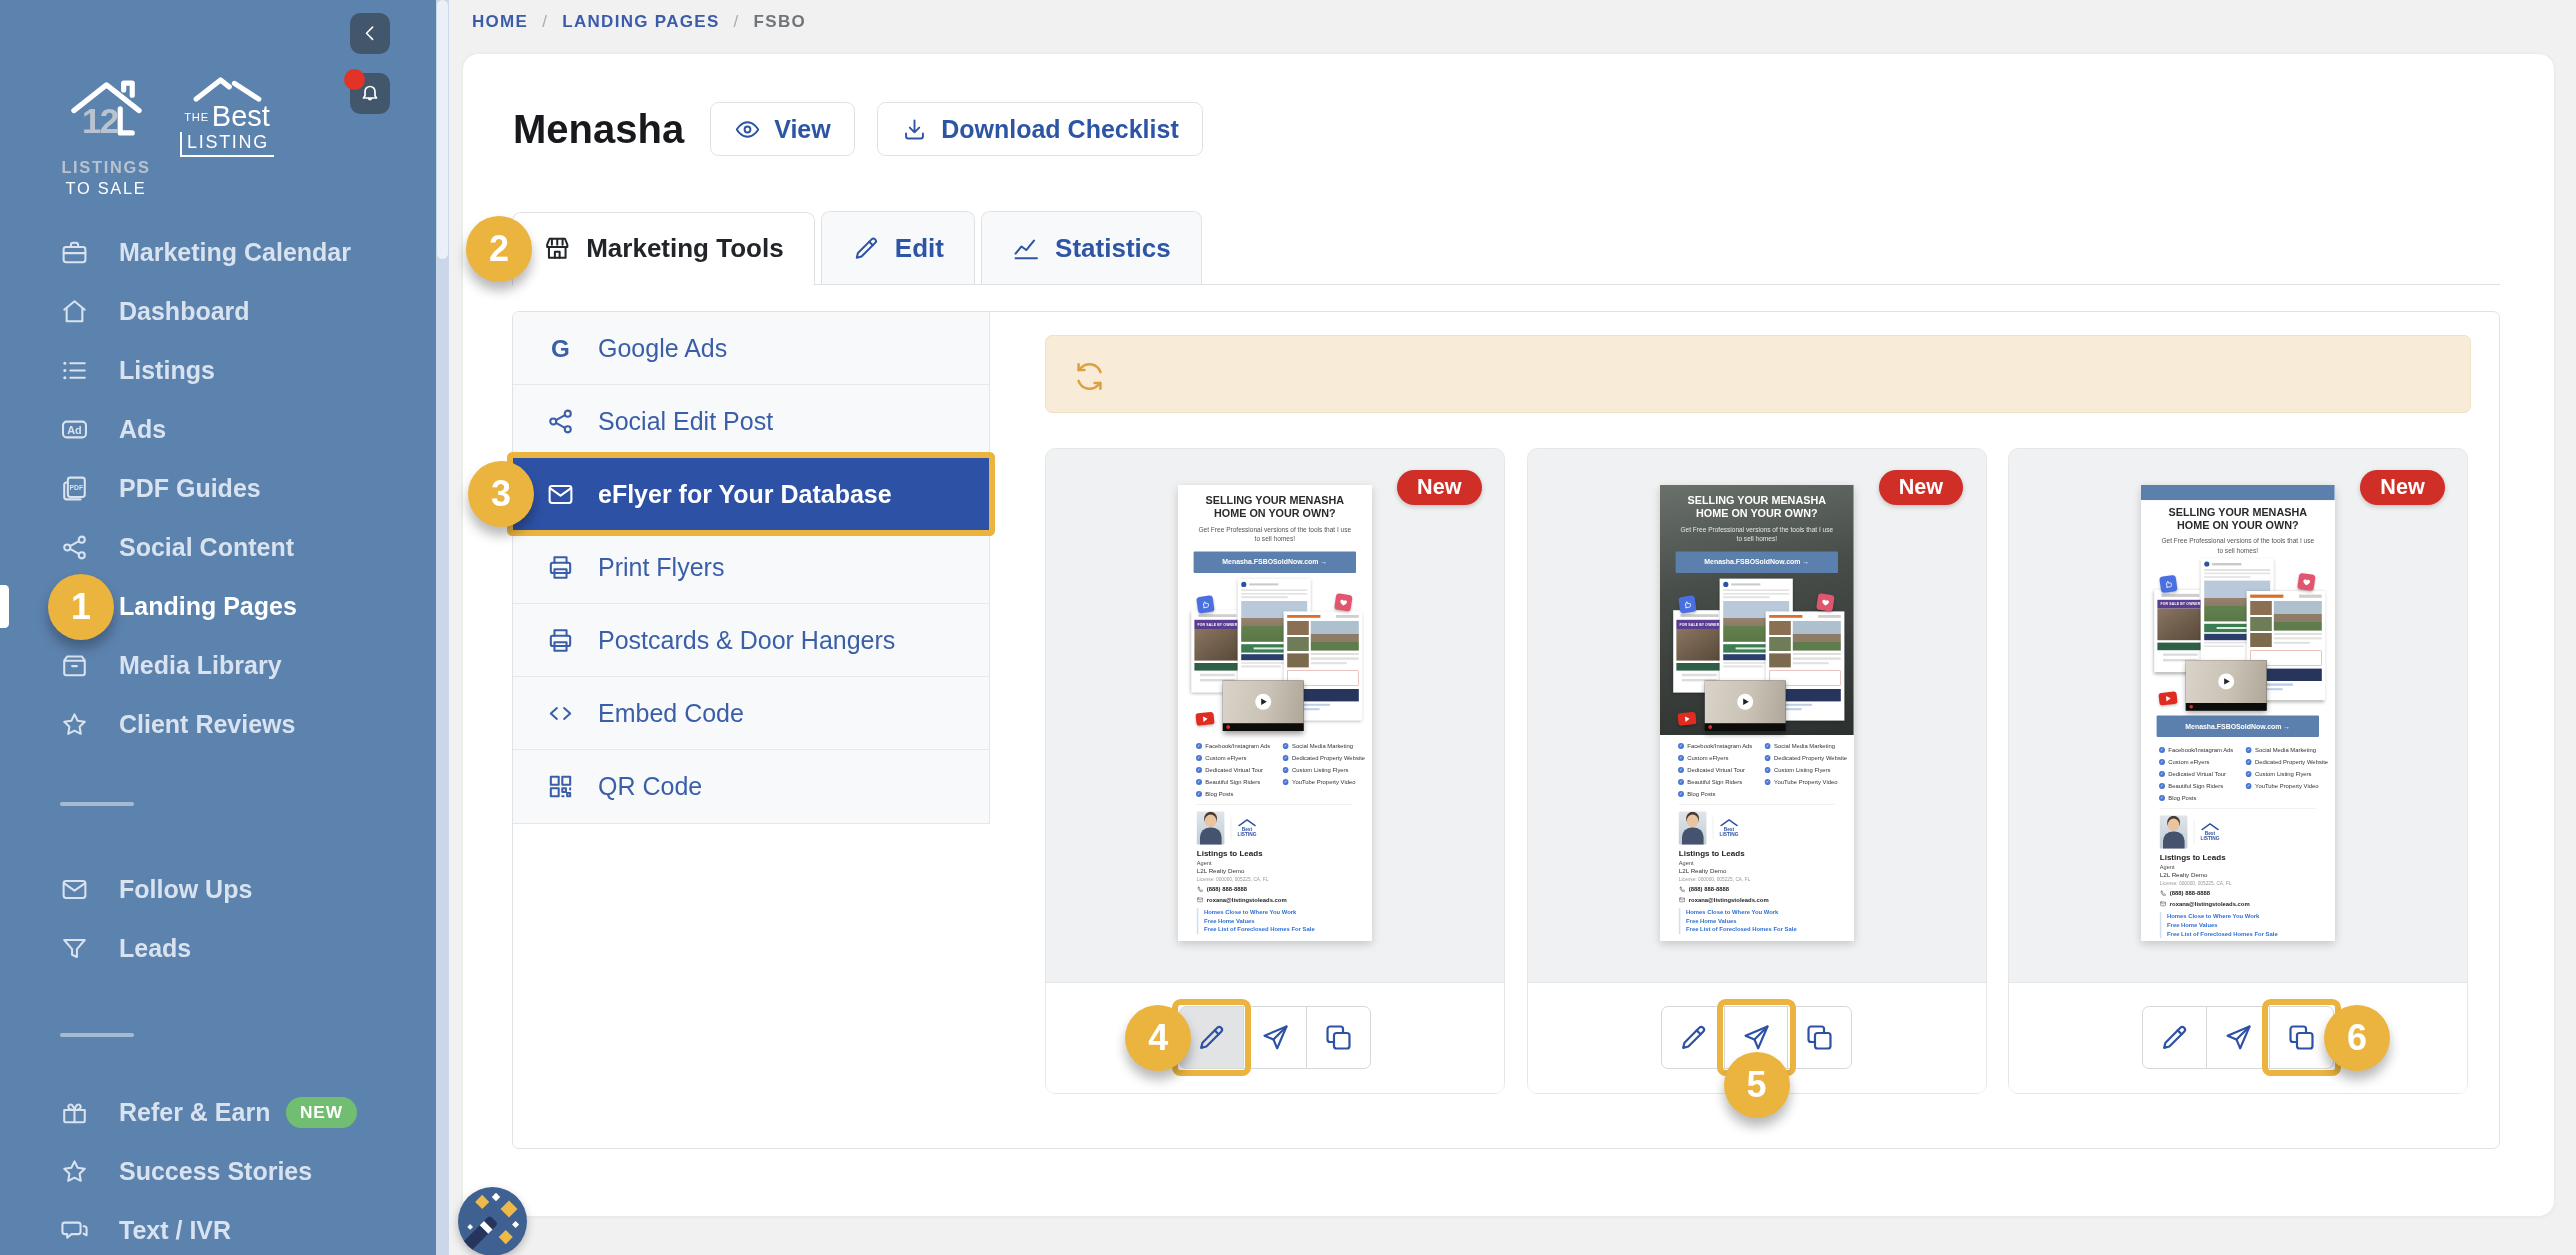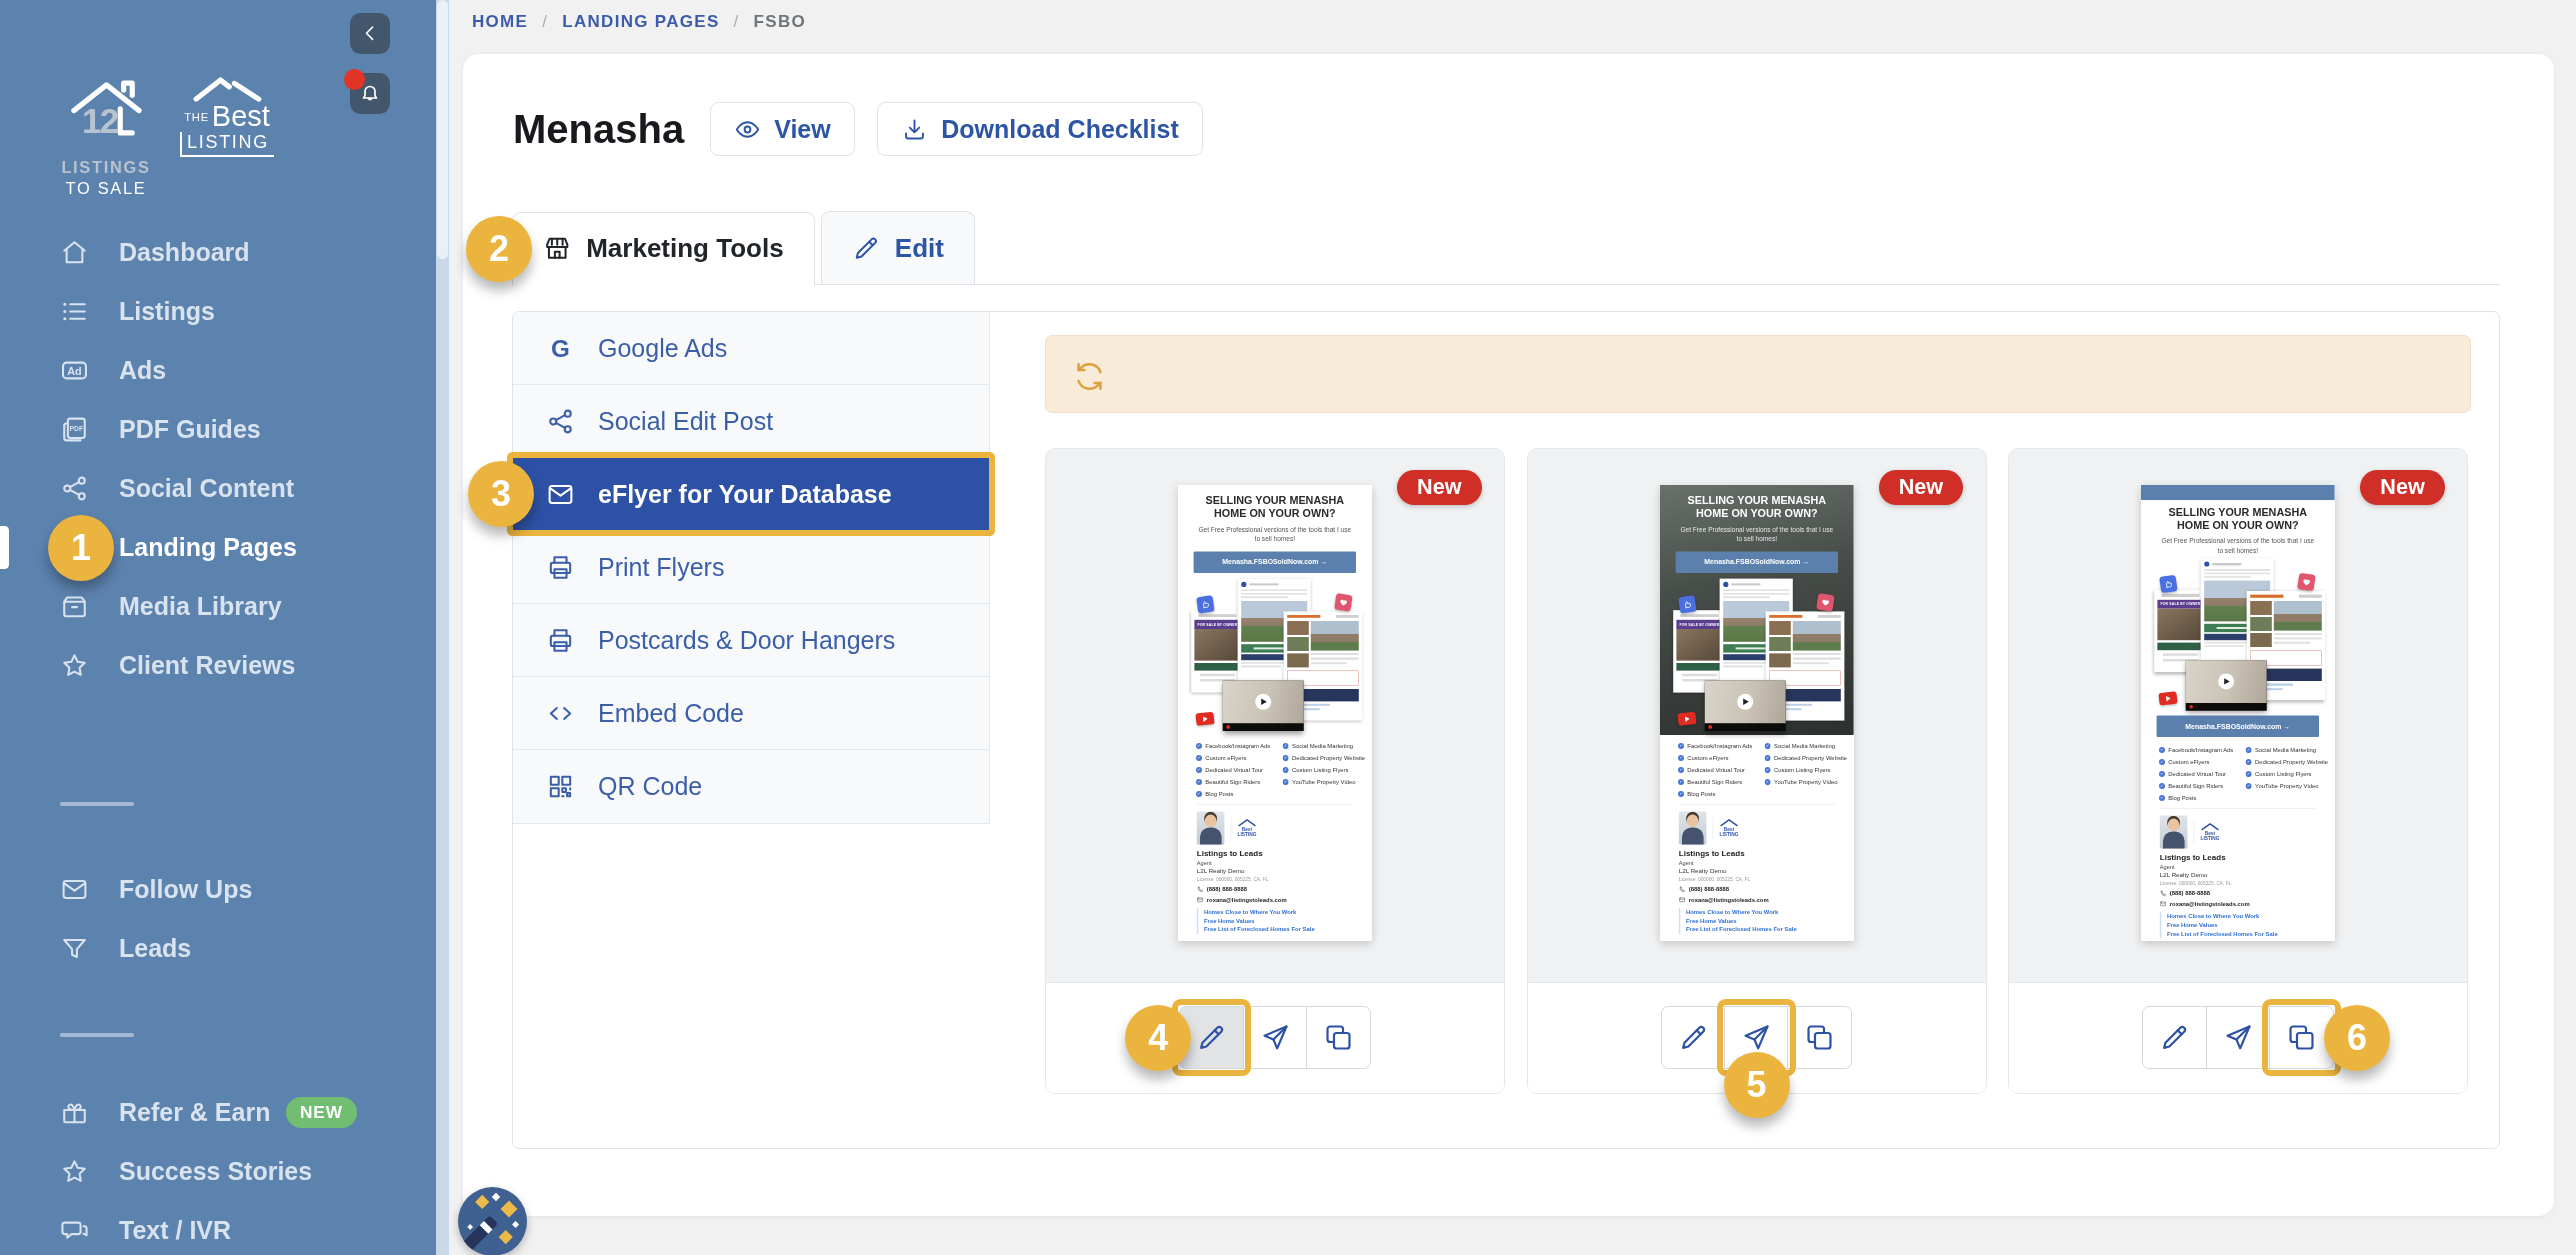--- a/index.html
+++ b/index.html
@@ -267,20 +267,30 @@
           <path d="M10.5 16.5a1.6 1.6 0 0 0 3 0"></path>
         </svg>
       </span>
     <span class="bell-dot"></span>
   </button>
 
   <nav class="side-group g1" id="side-primary">
       <div class="side-item">
         <span class="s-icon">
           <svg viewBox="0 0 24 24" fill="none" stroke="currentColor" stroke-width="1.7" stroke-linecap="round" stroke-linejoin="round">
+            <rect x="3" y="7.5" width="18" height="12.5" rx="2"></rect>
+            <path d="M9 7.5V6a2 2 0 0 1 2-2h2a2 2 0 0 1 2 2v1.5"></path>
+            <path d="M3 12.5h18"></path>
+          </svg>
+        </span>
+        <span class="s-label">Marketing Calendar</span>
+      </div>
+      <div class="side-item">
+        <span class="s-icon">
+          <svg viewBox="0 0 24 24" fill="none" stroke="currentColor" stroke-width="1.7" stroke-linecap="round" stroke-linejoin="round">
             <path d="M3.5 10.5 12 3.5l8.5 7"></path>
             <path d="M5.5 9.5V20h13V9.5"></path>
           </svg>
         </span>
         <span class="s-label">Dashboard</span>
       </div>
       <div class="side-item">
         <span class="s-icon">
           <svg viewBox="0 0 24 24" fill="none" stroke="currentColor" stroke-width="1.7" stroke-linecap="round" stroke-linejoin="round">
             <path d="M8.5 6h12M8.5 12h12M8.5 18h12"></path>
@@ -449,20 +459,29 @@
         <span class="num-badge tab-num">2</span>
       </div>
       <div class="tab">
         <span>
           <svg viewBox="0 0 24 24" fill="none" stroke="currentColor" stroke-width="1.7" stroke-linecap="round" stroke-linejoin="round">
             <path d="m4 20 1-4L16.5 4.5a2.1 2.1 0 0 1 3 3L8 19l-4 1z"></path>
             <path d="m14.5 6.5 3 3"></path>
           </svg>
         </span>
         <span>Edit</span>
+      </div>
+      <div class="tab">
+        <span>
+          <svg viewBox="0 0 24 24" fill="none" stroke="currentColor" stroke-width="1.7" stroke-linecap="round" stroke-linejoin="round">
+            <path d="m3 16.5 5-6 4 3 6.5-8"></path>
+            <path d="M3 20.5h18"></path>
+          </svg>
+        </span>
+        <span>Statistics</span>
       </div>
     </div>
 
   <div class="tcontent">
     <div class="tmenu" id="tmenu">
         <div class="titem">
           <span class="t-icon">
             <svg viewBox="0 0 24 24" fill="none" stroke="currentColor" stroke-width="1.7" stroke-linecap="round" stroke-linejoin="round" style="font-size:29px">
               <text x="12" y="19" text-anchor="middle" font-size="20" font-weight="700" fill="currentColor" stroke="none" font-family="Liberation Sans, sans-serif">G</text>
             </svg>

